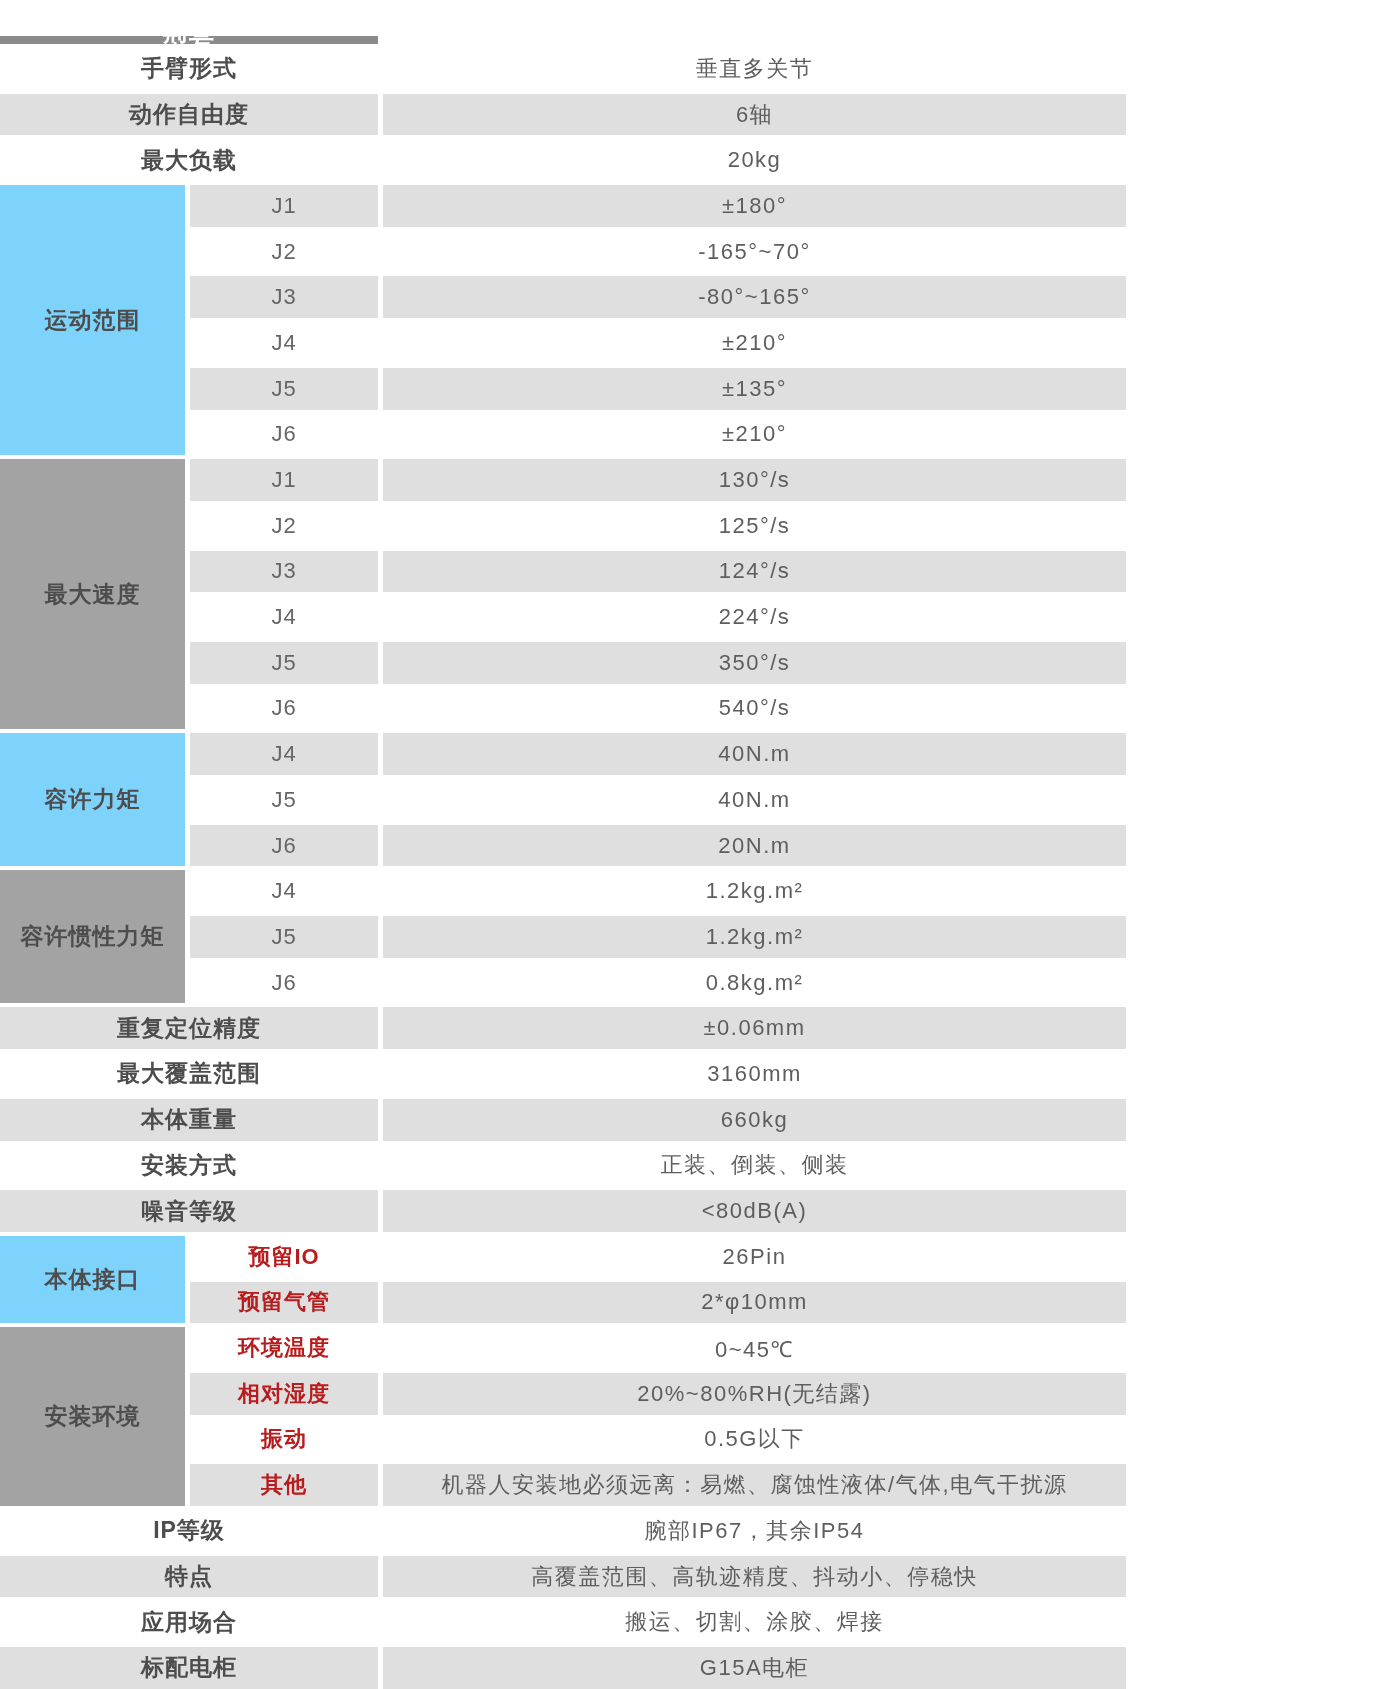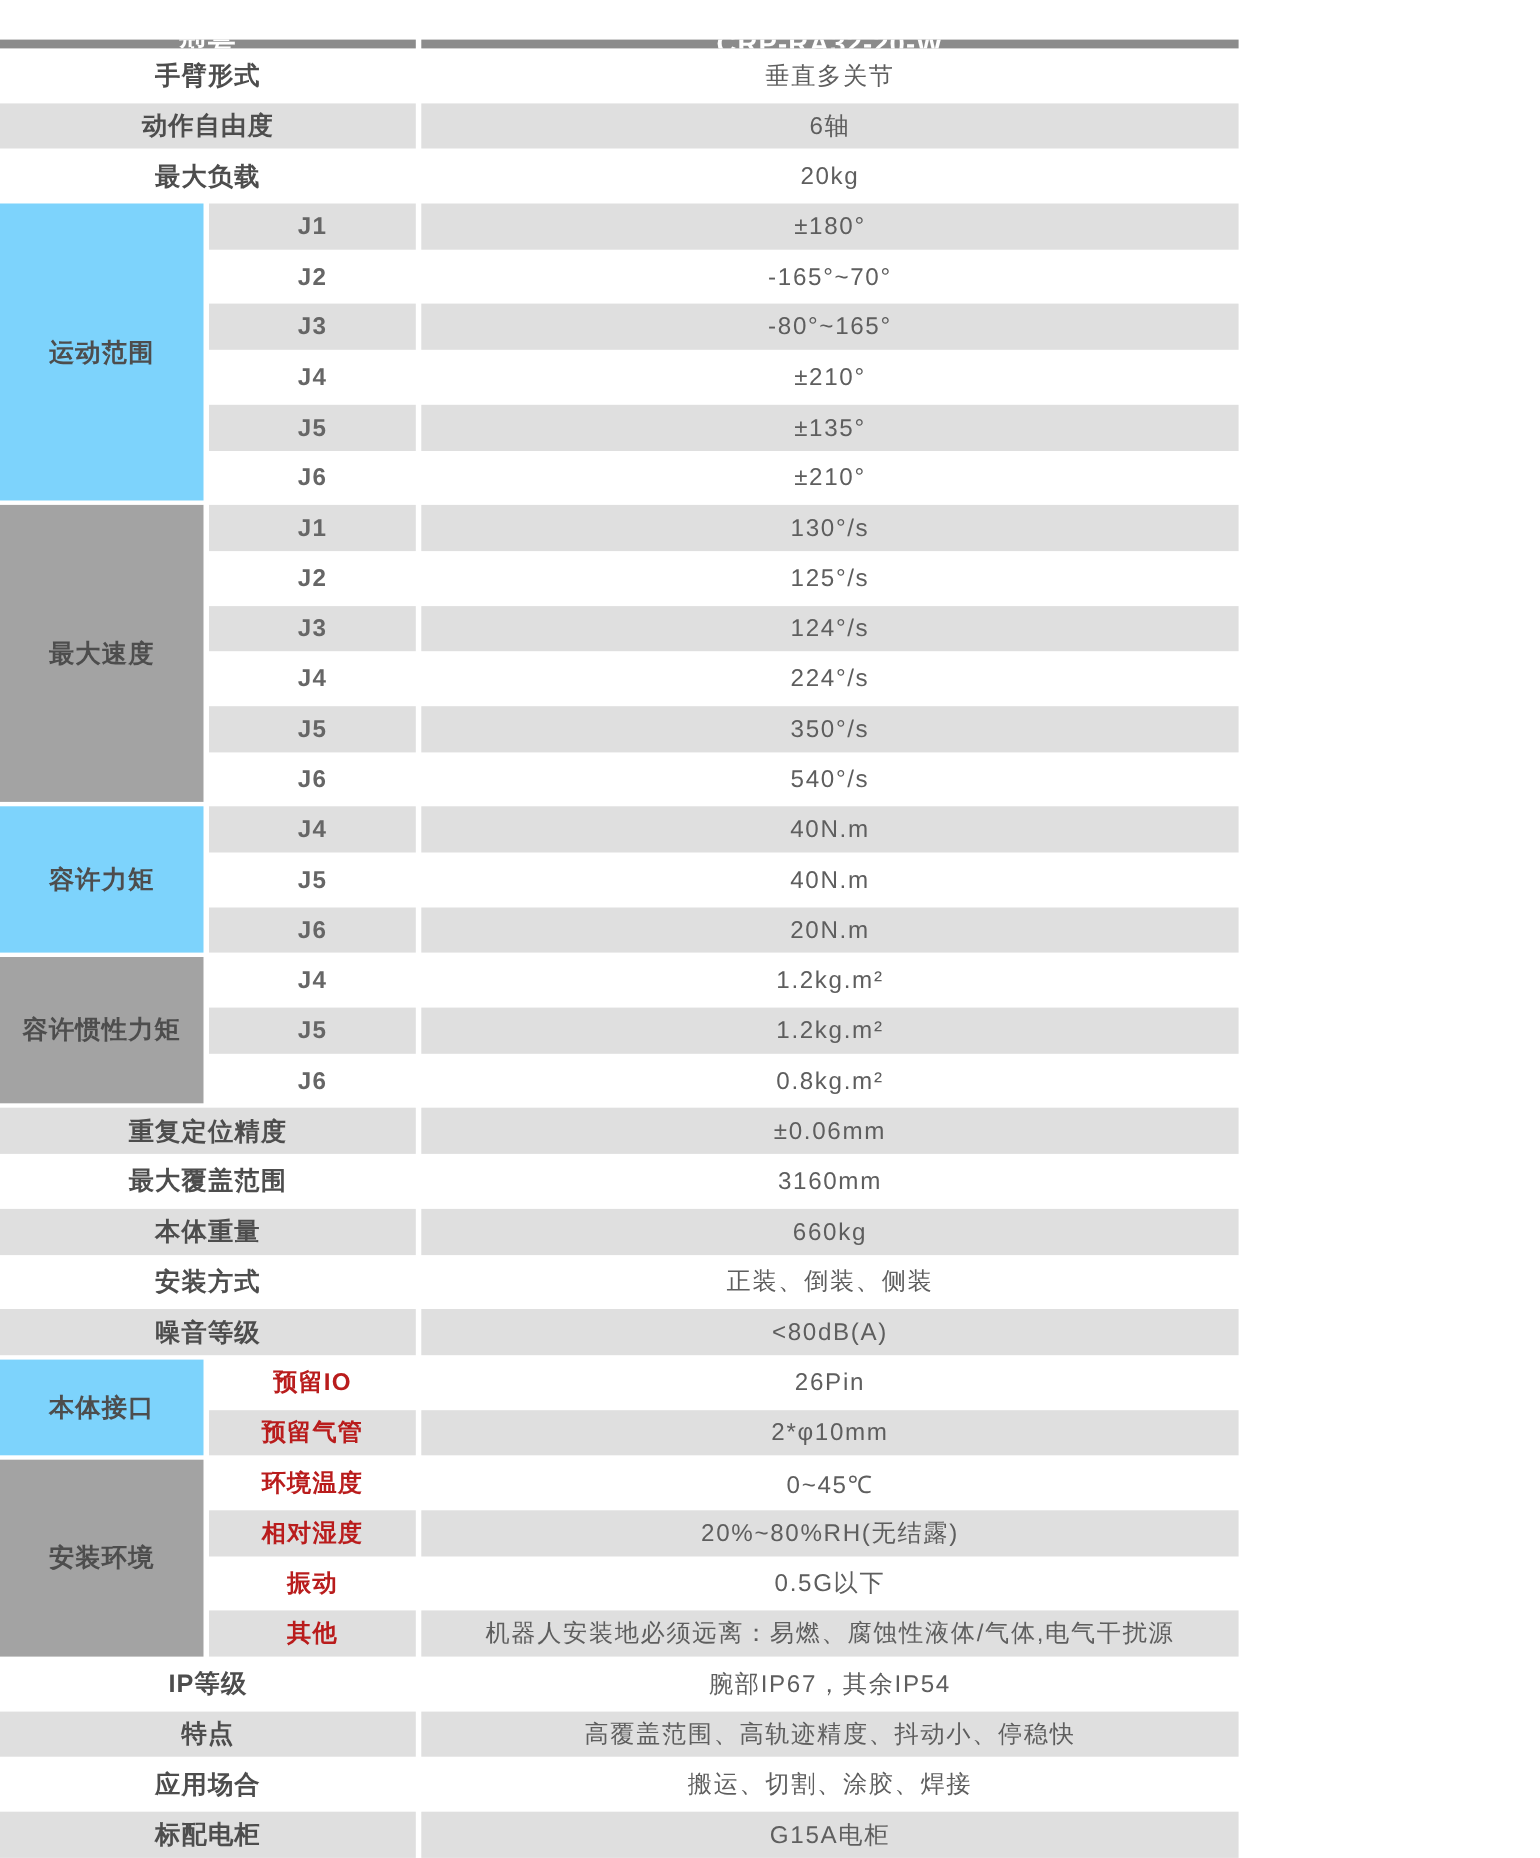--- a/index.html
+++ b/index.html
@@ -18,35 +18,34 @@
   }
   .c {
     display:flex; align-items:center; justify-content:center;
     text-align:center; overflow:hidden; white-space:nowrap;
   }
   .hdr {
     background:#8b8b8b; color:#ffffff;
     font-size:25px; font-weight:700; letter-spacing:1px;margin-top:36px;
   }
   .lab  { font-size:23px; font-weight:700; color:#4d4d4d; letter-spacing:1px; }
-  .sub  { font-size:22px; font-weight:700; color:#666666; letter-spacing:1px; }
+  .sub  { font-size:22px; font-weight:400; color:#666666; letter-spacing:1px; }
   .subb { font-size:22px; font-weight:700; color:#b91c1c; letter-spacing:1px; }
   .val  { font-size:22px; font-weight:400; color:#5e5e5e; letter-spacing:1.5px; }
   .g  { background:#dfdfdf; }  
   .gd { background:#7dd3fc; }  
   .gl { background:#a3a3a3; }  
   .s2 { grid-column:1 / 3; }
 </style>
 </head>
 <body>
 
 <div class="spec-table">
 
   <div class="c hdr s2">型号</div>
-  <div class="c hdr">CRP-RA32-20-W</div>
 
   <div class="c lab s2">手臂形式</div>
   <div class="c val">垂直多关节</div>
   <div class="c lab s2 g">动作自由度</div>
   <div class="c val g">6轴</div>
   <div class="c lab s2">最大负载</div>
   <div class="c val">20kg</div>
 
   <div class="c lab gd" style="grid-row:span 6">运动范围</div>
   <div class="c sub g">J1</div>

